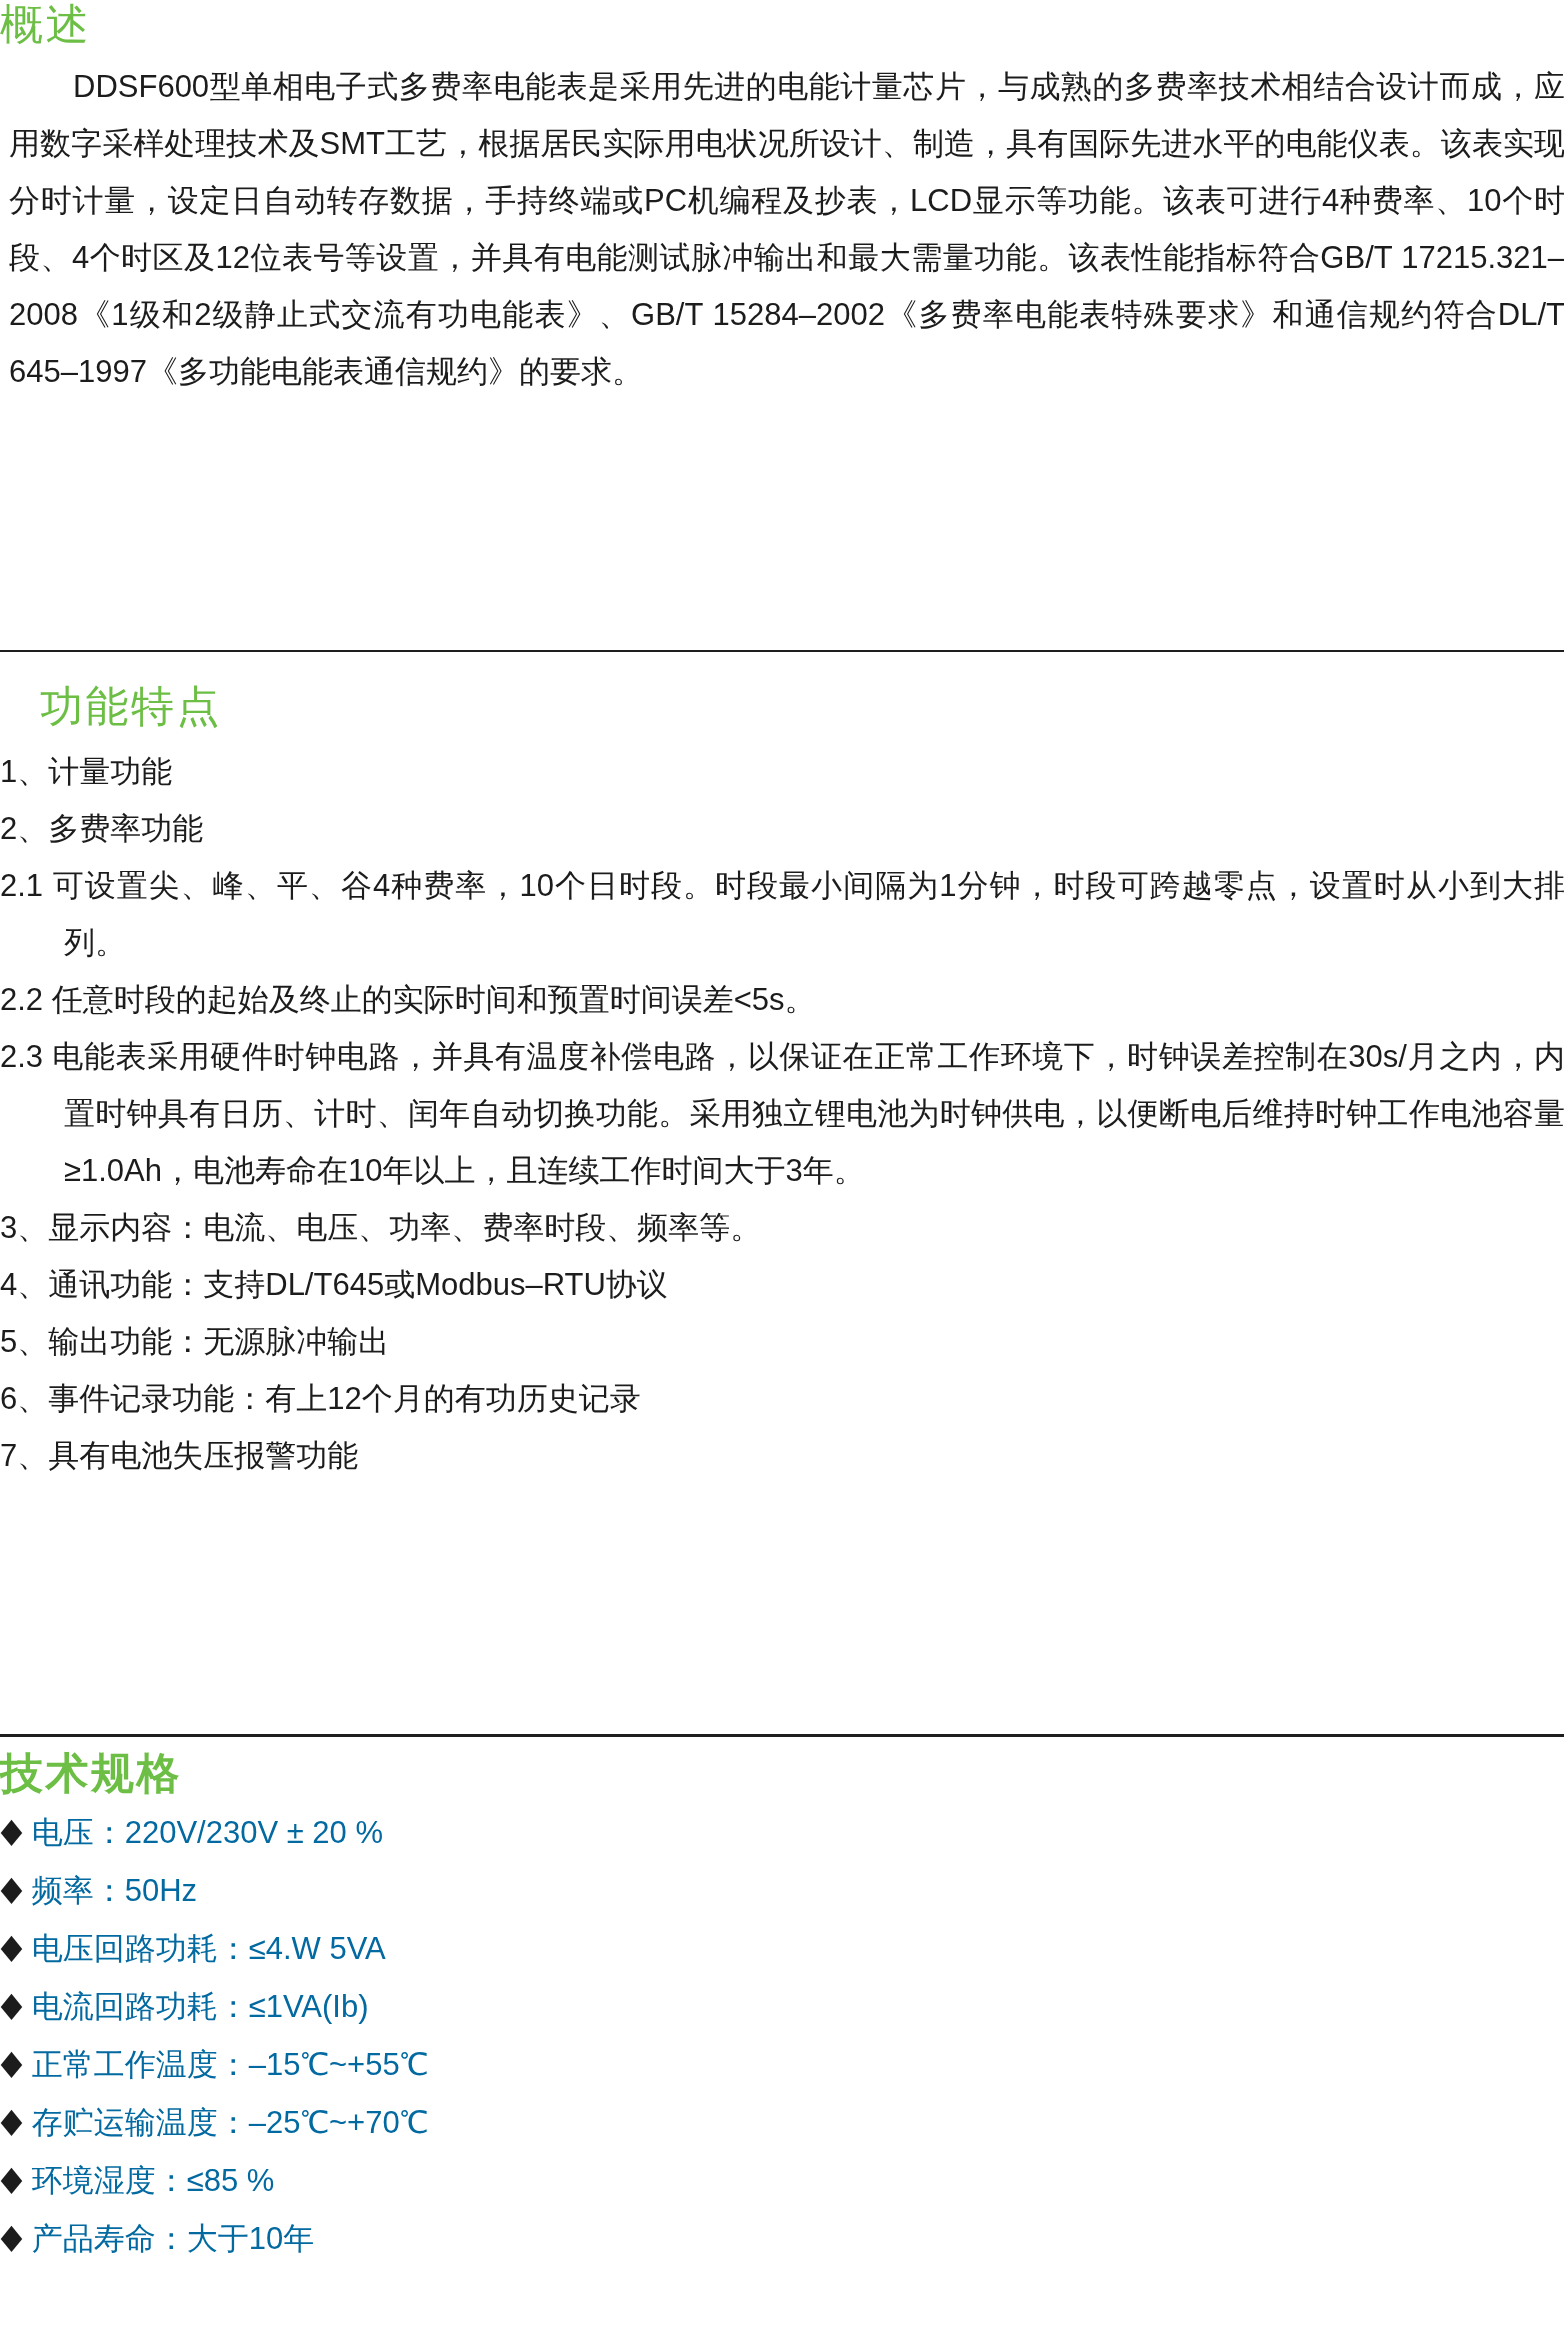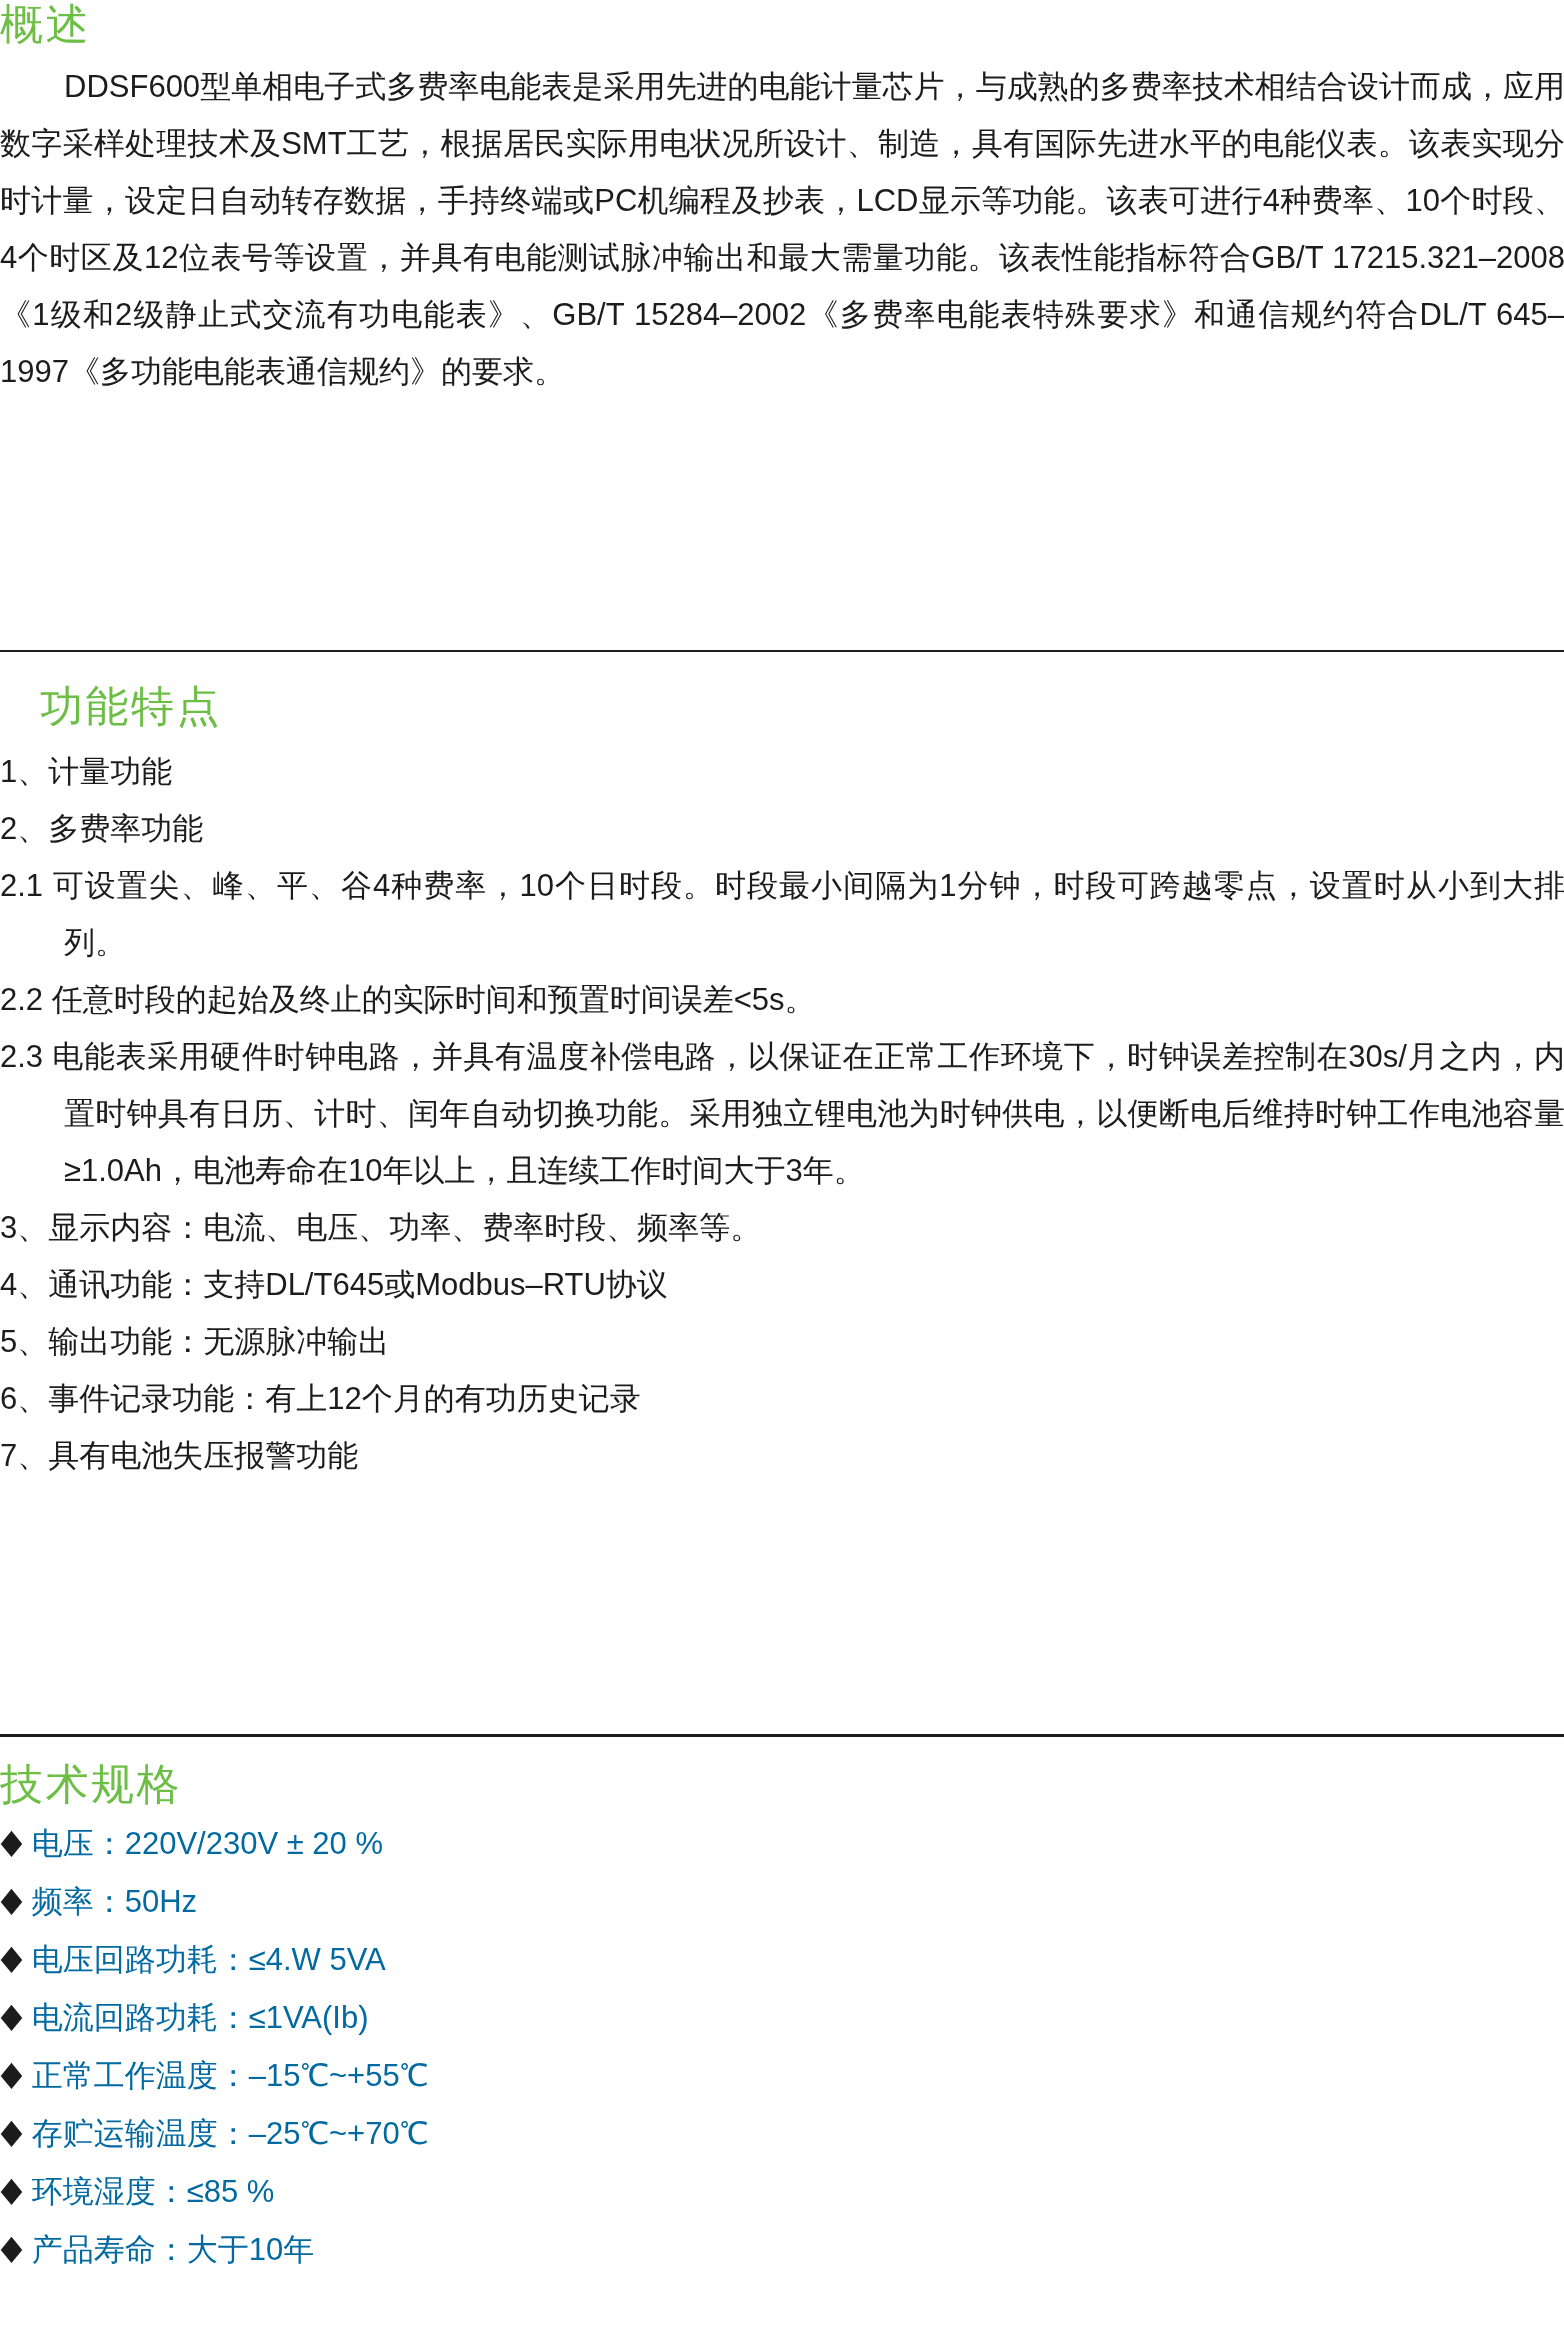--- a/index.html
+++ b/index.html
@@ -28,32 +28,33 @@
     color: var(--accent, #6cbe45);
     letter-spacing: 2.5px;
   }
   .overview-para {
     margin: 8.6px 0 0 0;
     font-size: 31px;
     line-height: 57px;
     text-align: justify;
     text-indent: 64px;
     color: #1c1c1c;
+    padding-left: 9px;
   }
   .divider {
     border: none;
     height: 2.5px;
     background: #1e1e1e;
     margin: 0;
     width: 100%;
   }
   .divider-1 { margin-top: 250px; }
   .divider-2 { margin-top: 250px; }
   .features-heading { margin-top: 30px; padding-left: 40px; }
-  .specs-heading { margin-top: 23px; }
+  .specs-heading { margin-top: 12px; font-weight: bold; }
   .features-list { margin-top: 12.3px; }
   .specs-list { margin-top: 6.2px; }
   .feature-item {
     font-size: 31px;
     line-height: 57px;
     text-align: justify;
     padding-left: 64px;
     text-indent: -64px;
     color: #1c1c1c;
   }

